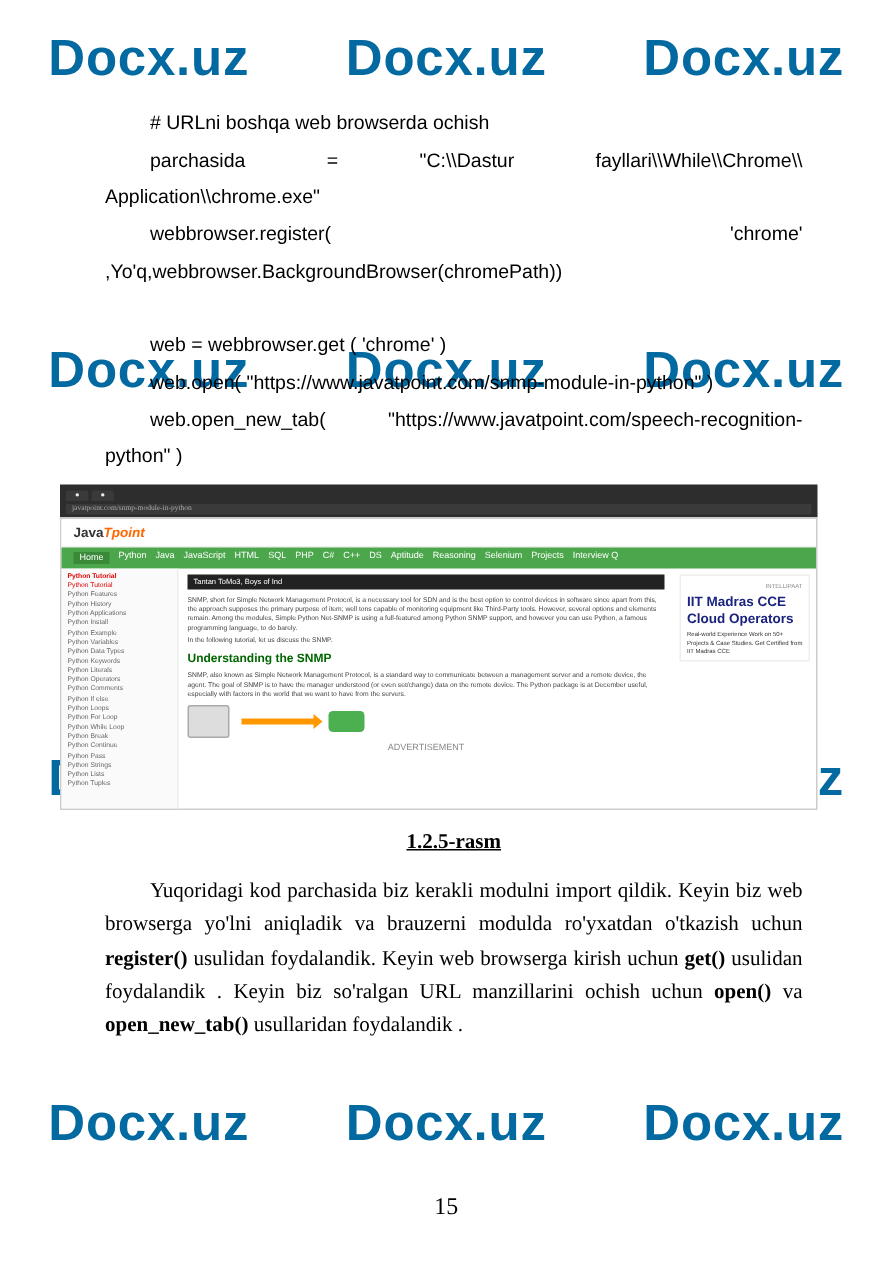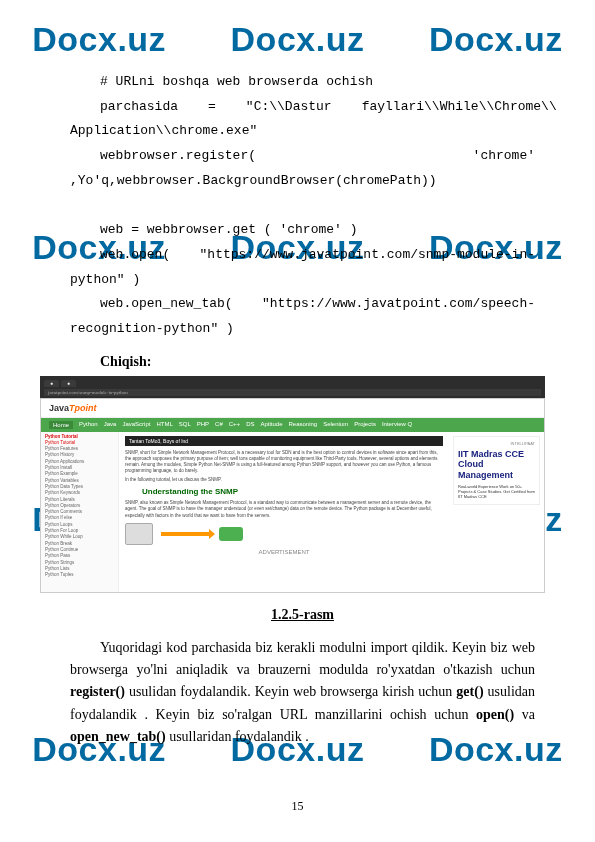--- a/index.html
+++ b/index.html
@@ -29,21 +29,21 @@
   .wm1 { top: 20px; }
   .wm2 { top: 228px; }
   .wm3 { top: 500px; }
   .wm4 { top: 730px; }
   .content {
     position: relative;
     z-index: 1;
     padding: 70px 60px 0 70px;
   }
   .code-line {
-    font-family: Liberation Mono, monospace;
+    font-family: Liberation Sans, sans-serif;
     font-size: 13px;
     line-height: 1.9;
     text-align: justify;
     text-indent: 30px;
   }
   .heading {
     font-weight: bold;
     font-size: 14px;
     margin: 12px 0 6px 30px;
   }
@@ -135,21 +135,21 @@
   .jtp-h1 {
     font-size: 10px;
     color: #006600;
     font-weight: bold;
     margin: 4px 0;
   }
   .jtp-h2 {
     font-size: 8px;
     color: #006600;
     font-weight: bold;
-    margin: 4px 17px;
+    margin: 4px 0;
   }
   .jtp-p {
     font-size: 4.5px;
     color: #444;
     line-height: 1.4;
     margin: 2px 0;
   }
   .jtp-right {
     width: 95px;
     padding: 4px;
@@ -227,21 +227,21 @@
     line-height: 1.6;
     text-align: justify;
     text-indent: 30px;
   }
   .body-para .b { font-weight: bold; }
   .page-num {
     position: absolute;
     bottom: 28px;
     width: 100%;
     text-align: center;
-    font-size: 12px;
+    font-size: 16px;
     font-family: "Times New Roman", serif;
   }
 </style>
 </head>
 <body>
 
 <div class="watermark-row wm1">
   <span>Docx.uz</span>
     <span>Docx.uz</span>
     <span>Docx.uz</span>
@@ -271,21 +271,20 @@
     <span>"C:\\Dastur</span>
     <span>fayllari\\While\\Chrome\\</span>
   </div>
   <div class="code-line" style="text-indent:0;">Application\\chrome.exe"</div>
   <div class="code-line">webbrowser.register( 'chrome' ,Yo'q,webbrowser.BackgroundBrowser(chromePath))</div>
   <div class="code-line">&nbsp;</div>
   <div class="code-line">web = webbrowser.get ( 'chrome' )</div>
   <div class="code-line">web.open( "https://www.javatpoint.com/snmp-module-in-python" )</div>
   <div class="code-line">web.open_new_tab( "https://www.javatpoint.com/speech-recognition-python" )</div>
 
-  <div class="heading">Chiqish:</div>
 
   <div class="screenshot-wrap">
     <div class="browser-frame">
       <div class="tabs-row">
         <div class="tab">●</div>
         <div class="tab">●</div>
       </div>
       <div class="addr-bar">javatpoint.com/snmp-module-in-python</div>
     </div>
     <div class="page-body">
@@ -346,21 +345,21 @@
           <div class="diagram">
             <div class="icon-box"></div>
             <div class="arrow"></div>
             <div class="cylinder"></div>
           </div>
           <div class="ad-label">ADVERTISEMENT</div>
         </div>
         <div class="jtp-right">
           <div class="jtp-ad">
             <div class="ad-brand">INTELLIPAAT</div>
-            <div class="ad-head">IIT Madras CCE Cloud Management</div>
+            <div class="ad-head">IIT Madras CCE Cloud Operators</div>
             <div class="ad-sub">Real-world Experience Work on 50+ Projects &amp; Case Studies. Get Certified from IIT Madras CCE</div>
           </div>
         </div>
       </div>
     </div>
   </div>
 
   <div class="figure-caption">1.2.5-rasm</div>
 
   <div class="body-para">

